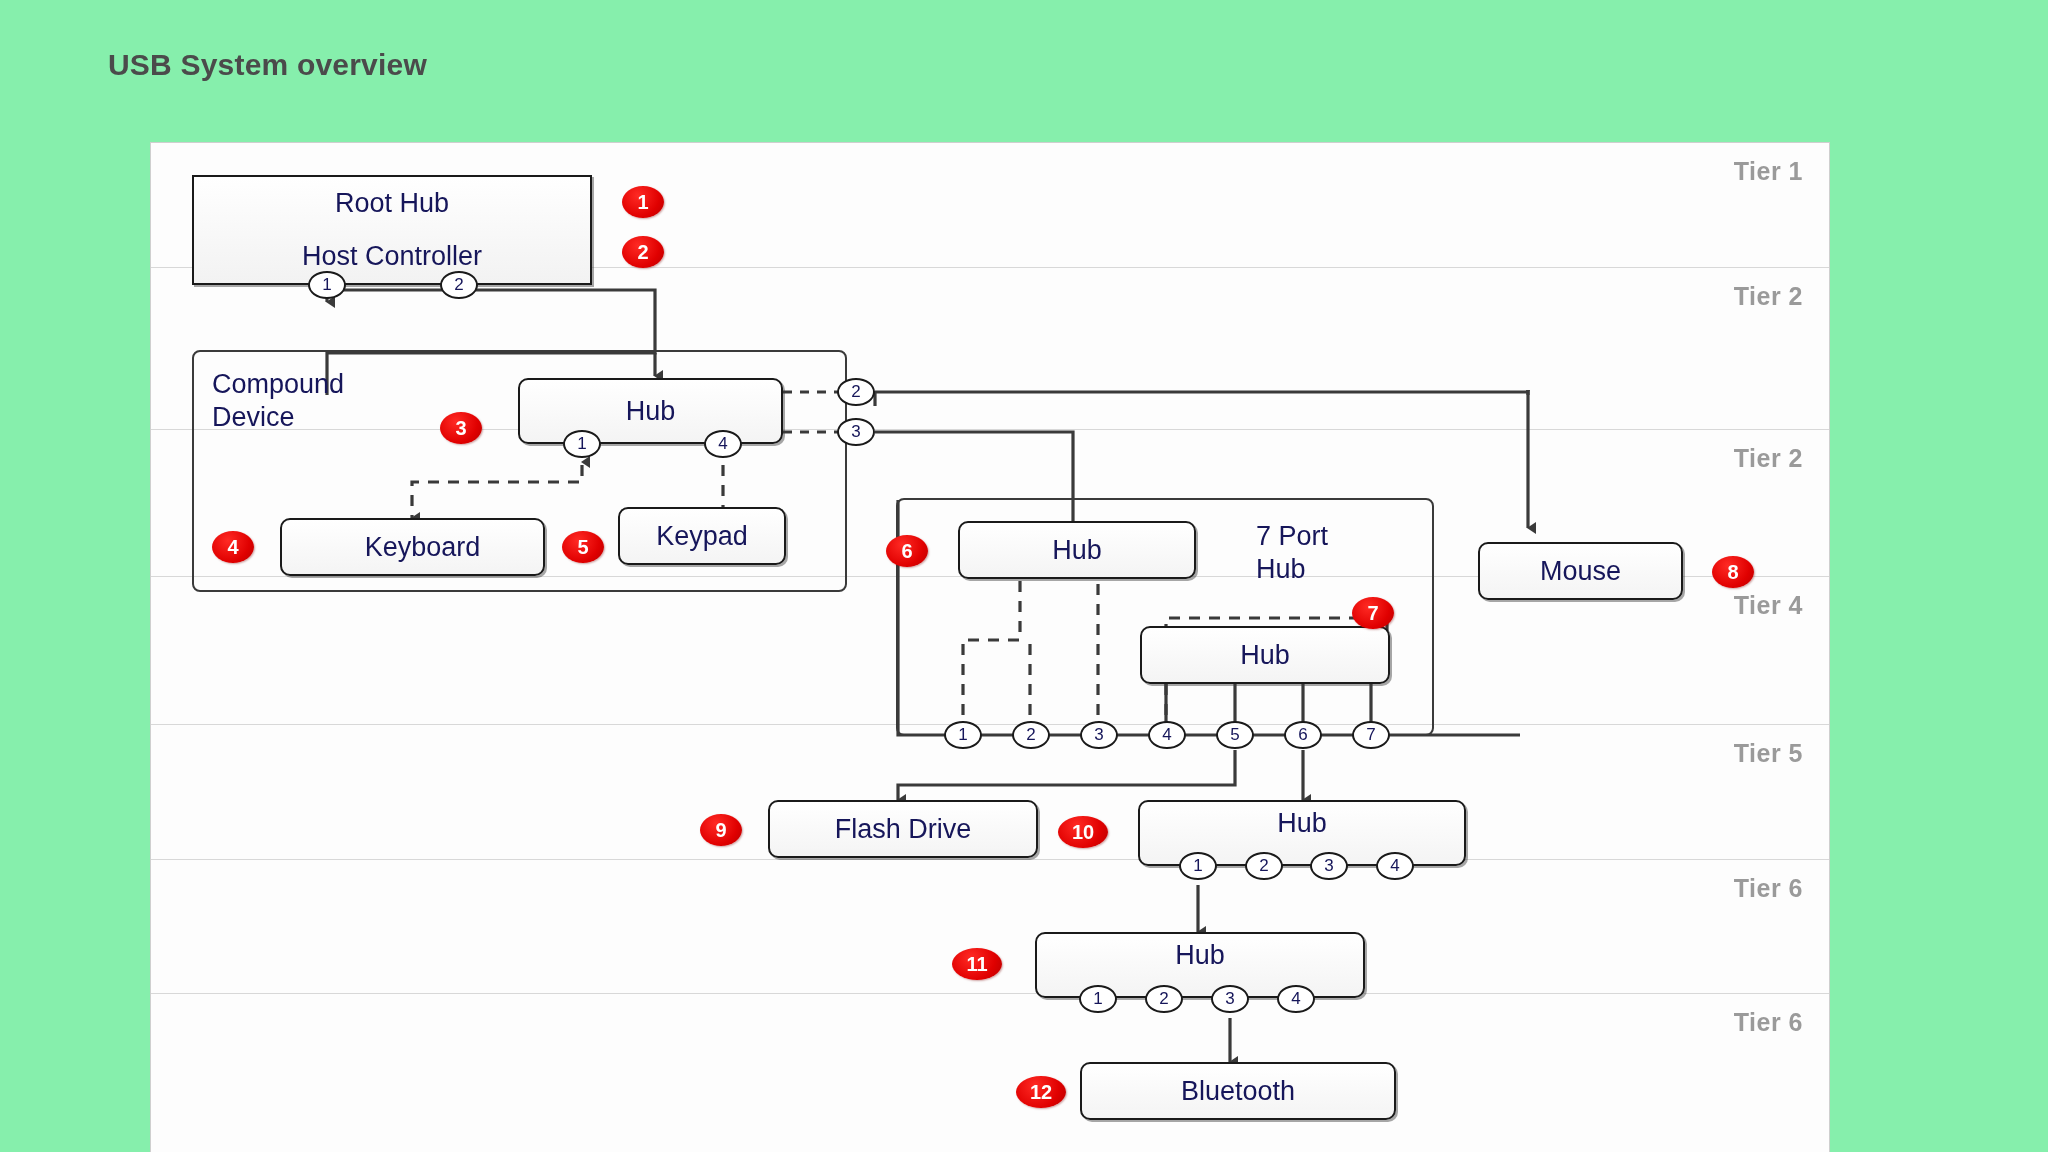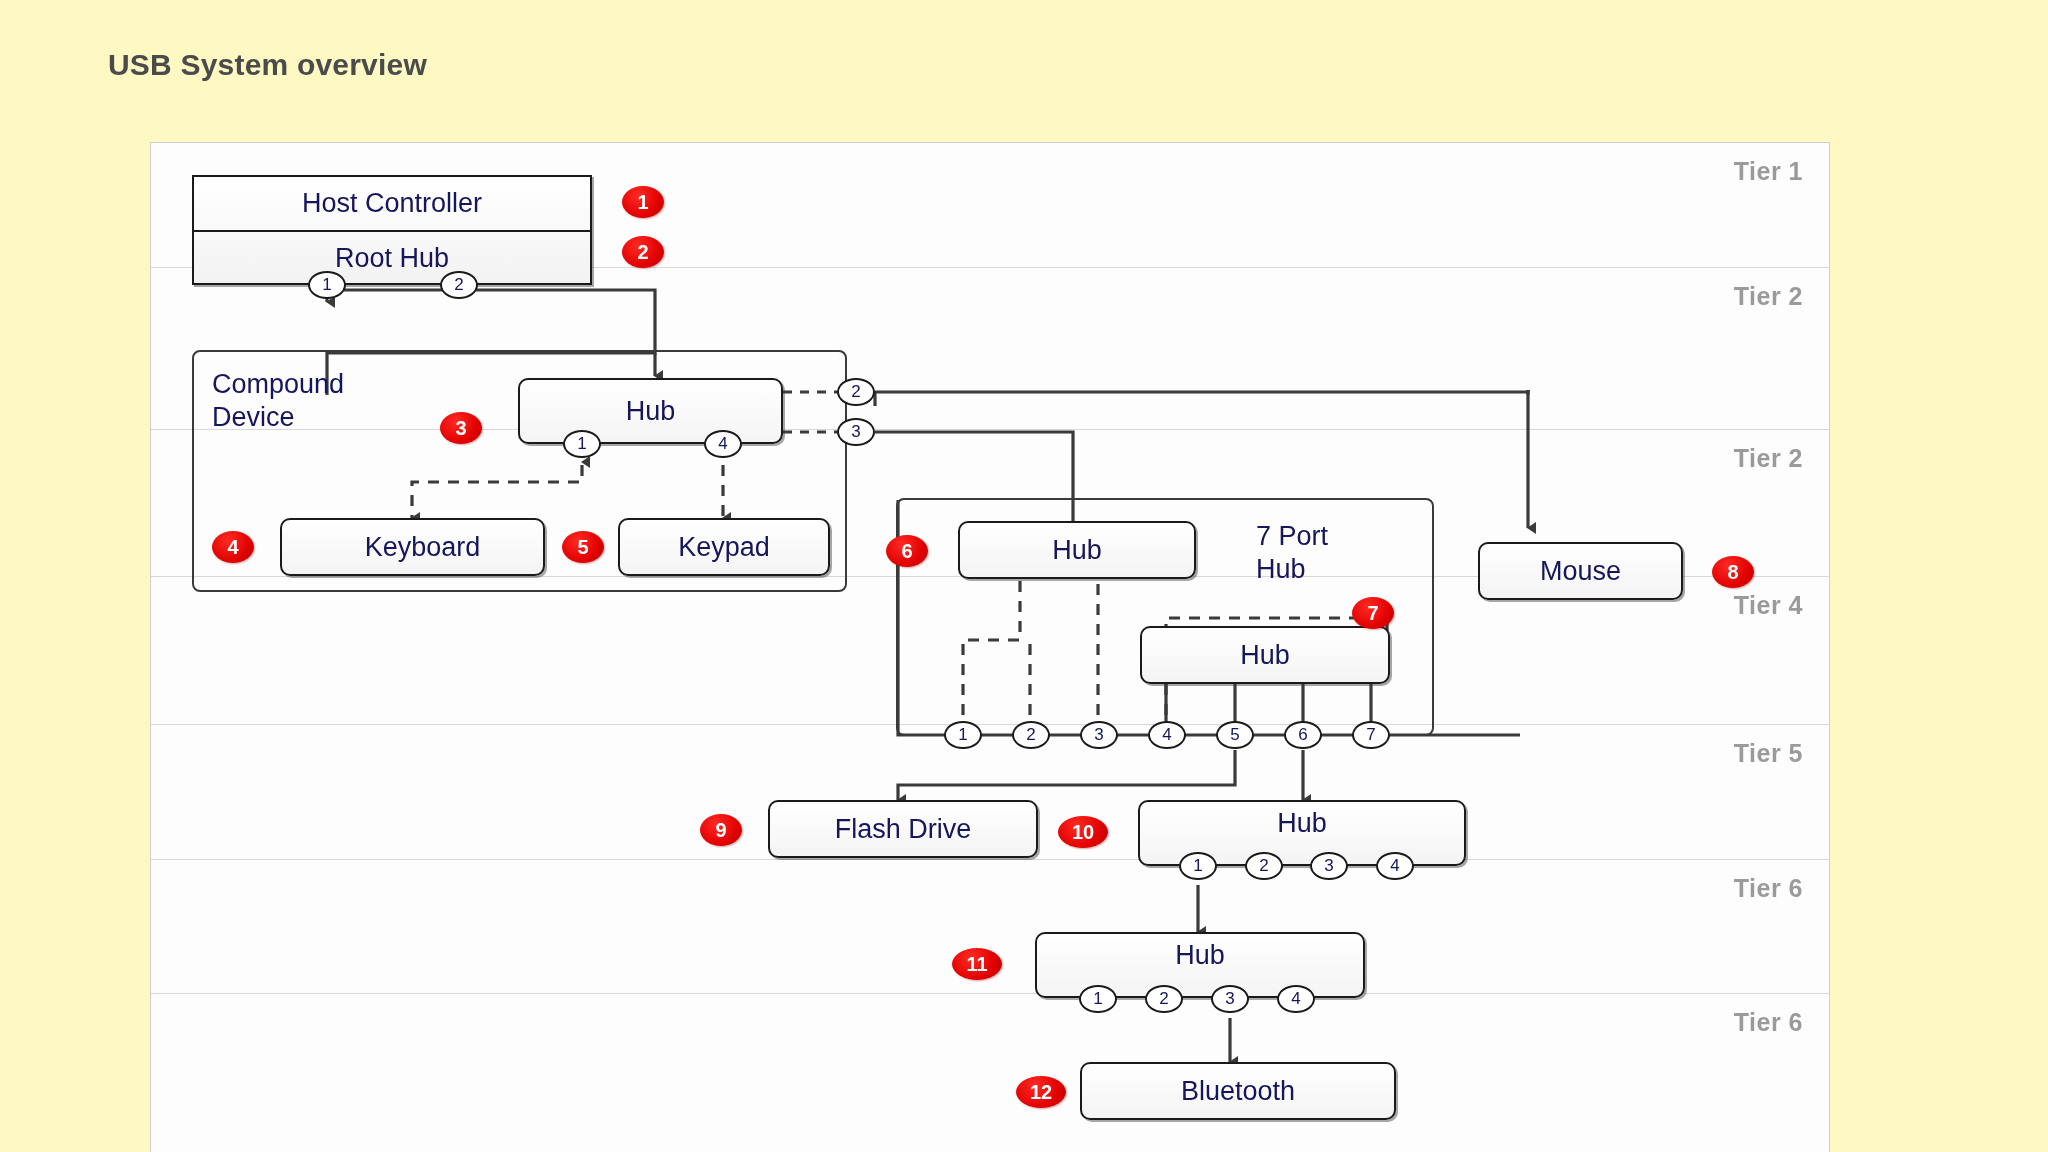--- a/index.html
+++ b/index.html
@@ -4,21 +4,21 @@
 <style>
   html, body {
     margin: 0; padding: 0;
     background: #ffffff;
     font-family: "Liberation Sans", sans-serif;
   }
   #page {
     position: relative;
     width: 2048px;
     height: 1152px;
-    background: #fef9c3;
+    background: #86efac;
     overflow: hidden;
   }
 
   
   #title {
     position: absolute;
     left: 108px;
     top: 48px;
     font-size: 30px;
     font-weight: bold;
@@ -232,22 +232,22 @@
       <path d="M1303,750 L1303,800" marker-end="url(#arrDown)"></path>
 
       <path d="M1198,885 L1198,932" marker-end="url(#arrDown)"></path>
 
       <path d="M1230,1018 L1230,1062" marker-end="url(#arrDown)"></path>
 
     </g>
   </svg>
 
   <div class="hostbox" style="left:192px;top:175px;width:400px;height:110px;">
+    <div class="cell">Root Hub</div>
     <div class="cell top">Host Controller</div>
-    <div class="cell">Root Hub</div>
   </div>
   <div class="port" style="left:308px;top:271px;">1</div>
   <div class="port" style="left:440px;top:271px;">2</div>
   <div class="badge" style="left:622px;top:186px;">1</div>
   <div class="badge" style="left:622px;top:236px;">2</div>
 
   <div class="plainbox" style="left:192px;top:350px;width:655px;height:242px;"></div>
   <div class="grouplabel" style="left:212px;top:368px;">Compound
 Device</div>
   <div class="badge" style="left:440px;top:412px;">3</div>
@@ -265,21 +265,21 @@
       <path d="M3,22 L58,22"></path>
       <path d="M3,62 L58,62"></path>
     </g>
   </svg>
 
   <div class="box rounded" style="left:280px;top:518px;width:265px;height:58px;padding-left:20px;">
     <span>Keyboard</span>
   </div>
   <div class="badge" style="left:212px;top:531px;">4</div>
 
-  <div class="box rounded" style="left:618px;top:518px;width:212px;height:58px;align-items:center;">
+  <div class="box rounded" style="left:618px;top:507px;width:168px;height:58px;align-items:center;">
     <span>Keypad</span>
   </div>
   <div class="badge" style="left:562px;top:531px;">5</div>
 
   <div class="plainbox" style="left:896px;top:498px;width:538px;height:238px;"></div>
   <div class="grouplabel" style="left:1256px;top:520px;">7 Port
 Hub</div>
   <div class="badge" style="left:1352px;top:597px;">7</div>
 
   <div class="box rounded" style="left:958px;top:521px;width:238px;height:58px;">

